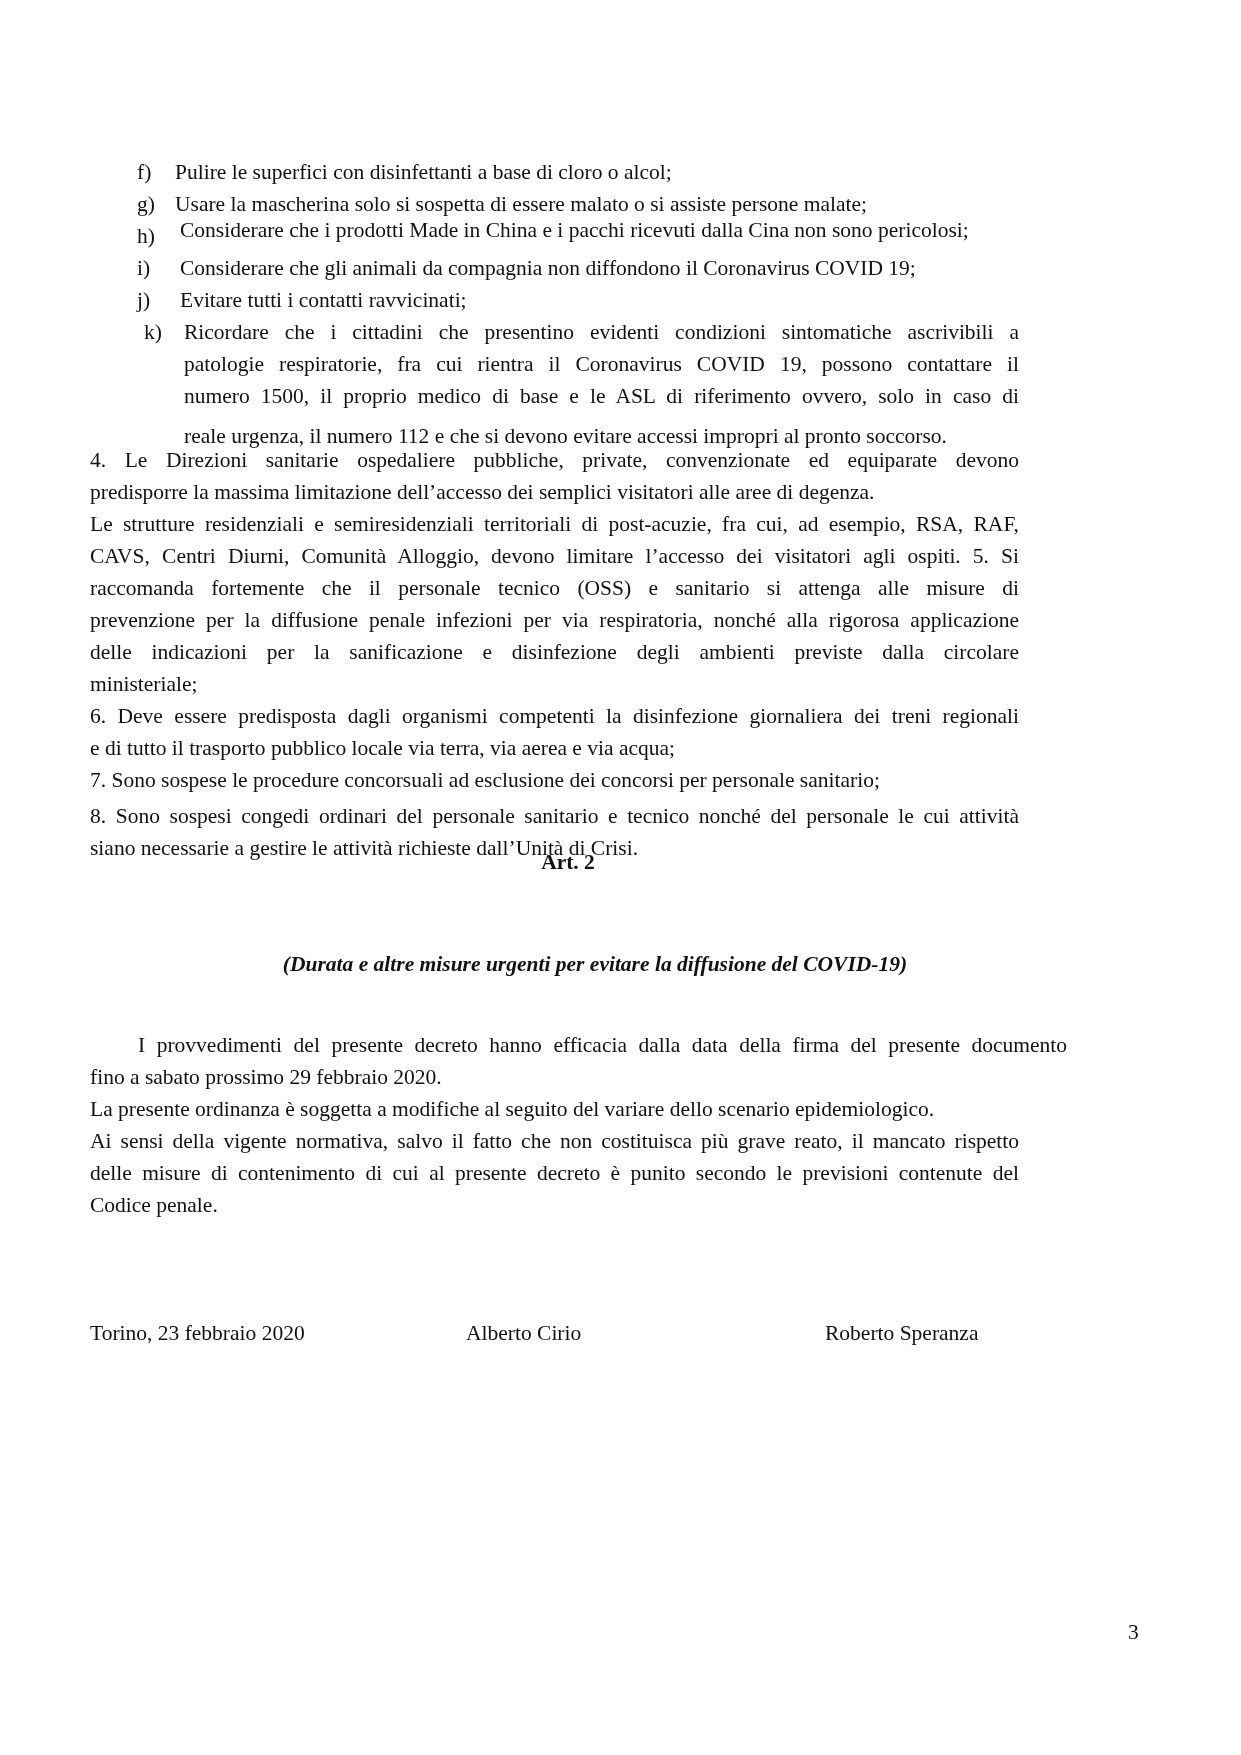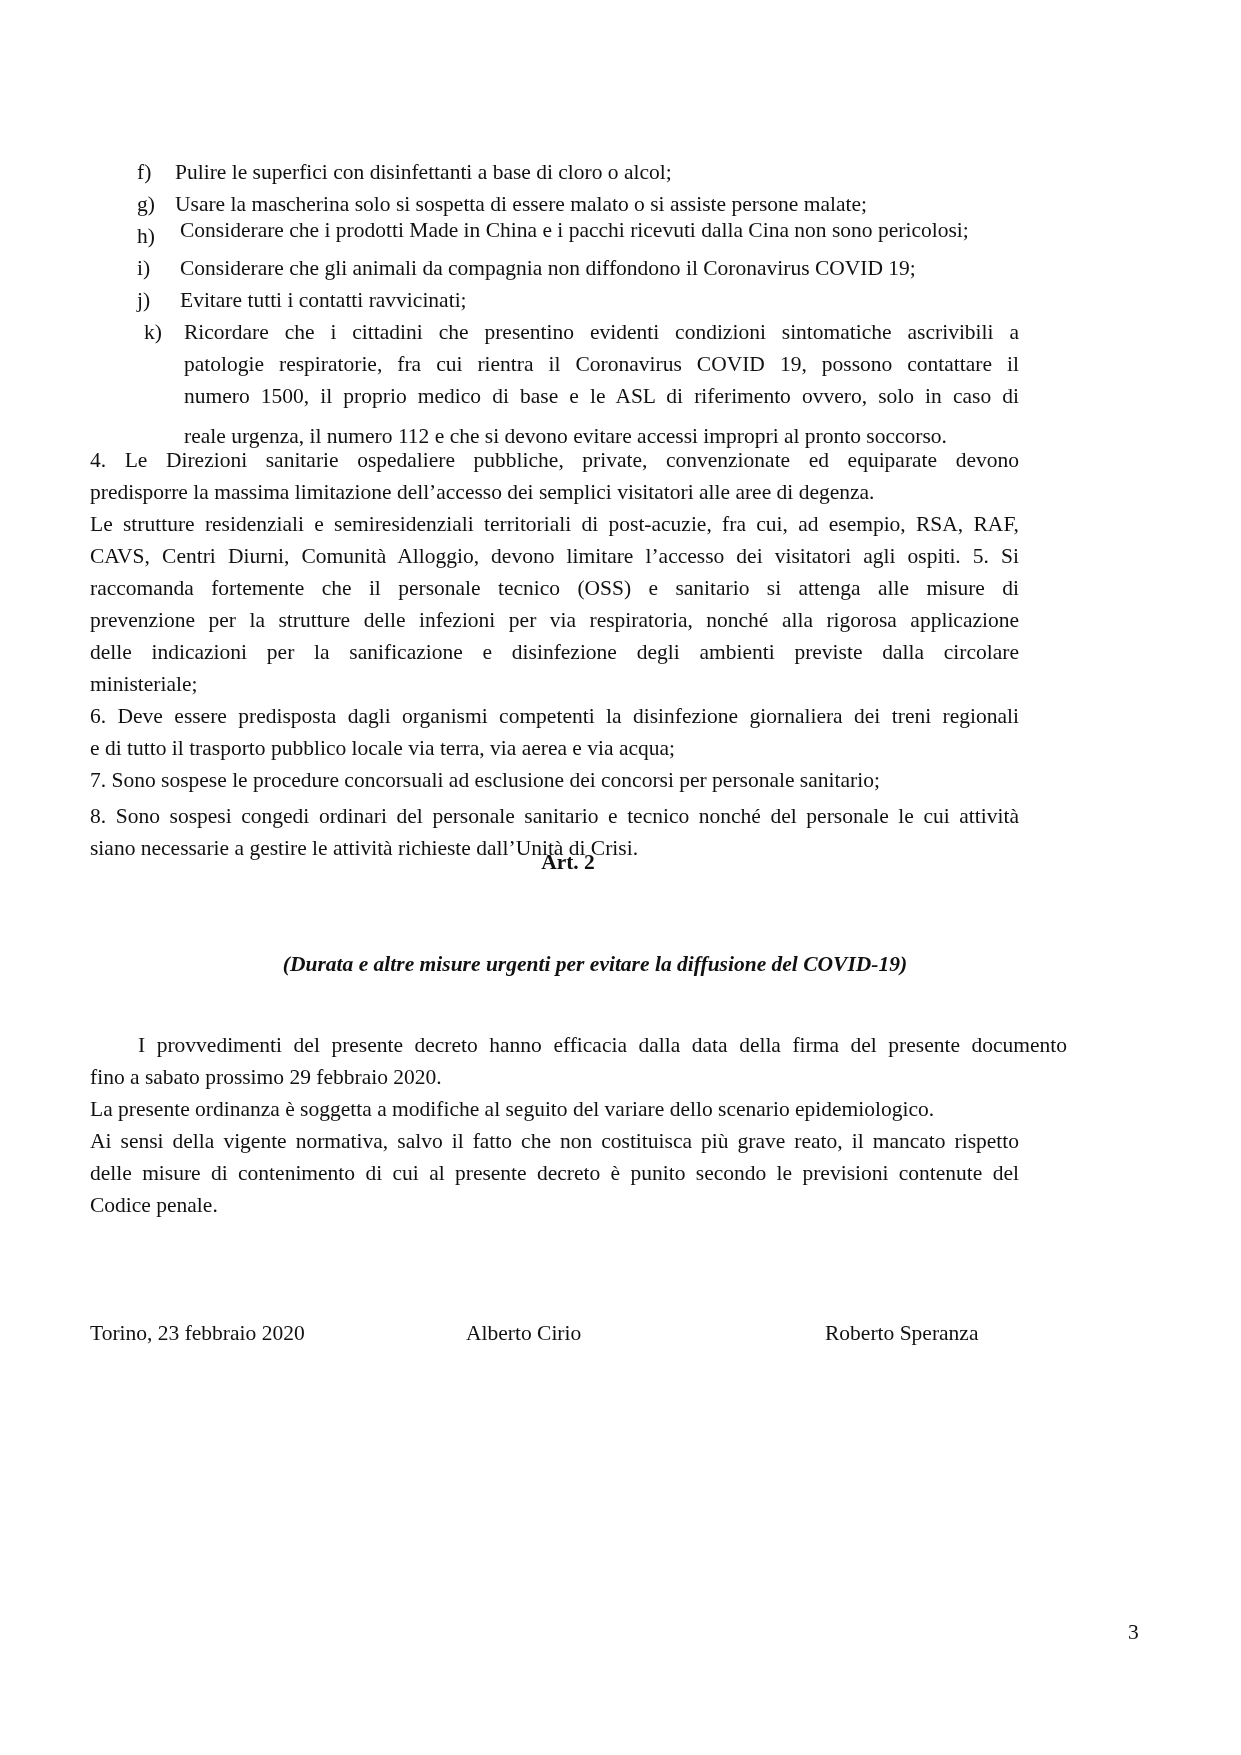--- a/index.html
+++ b/index.html
@@ -65,21 +65,21 @@
   <div class="line justify" style="left:184px; top:354px; width:835px;">patologie respiratorie, fra cui rientra il Coronavirus COVID 19, possono contattare il</div>
   <div class="line justify" style="left:184px; top:386px; width:835px;">numero 1500, il proprio medico di base e le ASL di riferimento ovvero, solo in caso di</div>
   <div class="line" style="left:184px; top:418px;margin-top:8px;">reale urgenza, il numero 112 e che si devono evitare accessi impropri al pronto soccorso.</div>
 
   <div class="line justify" style="left:90px; top:450px; width:929px;">4. Le Direzioni sanitarie ospedaliere pubbliche, private, convenzionate ed equiparate devono</div>
   <div class="line" style="left:90px; top:482px;">predisporre la massima limitazione dell’accesso dei semplici visitatori alle aree di degenza.</div>
 
   <div class="line justify" style="left:90px; top:514px; width:929px;">Le strutture residenziali e semiresidenziali territoriali di post-acuzie, fra cui, ad esempio, RSA, RAF,</div>
   <div class="line justify" style="left:90px; top:546px; width:929px;">CAVS, Centri Diurni, Comunità Alloggio, devono limitare l’accesso dei visitatori agli ospiti. 5. Si</div>
   <div class="line justify" style="left:90px; top:578px; width:929px;">raccomanda fortemente che il personale tecnico (OSS) e sanitario si attenga alle misure di</div>
-  <div class="line justify" style="left:90px; top:610px; width:929px;">prevenzione per la strutture delle infezioni per via respiratoria, nonché alla rigorosa applicazione</div>
+  <div class="line justify" style="left:90px; top:610px; width:929px;">prevenzione per la diffusione penale infezioni per via respiratoria, nonché alla rigorosa applicazione</div>
   <div class="line justify" style="left:90px; top:642px; width:929px;">delle indicazioni per la sanificazione e disinfezione degli ambienti previste dalla circolare</div>
   <div class="line" style="left:90px; top:674px;">ministeriale;</div>
 
   <div class="line justify" style="left:90px; top:706px; width:929px;">6. Deve essere predisposta dagli organismi competenti la disinfezione giornaliera dei treni regionali</div>
   <div class="line" style="left:90px; top:738px;">e di tutto il trasporto pubblico locale via terra, via aerea e via acqua;</div>
 
   <div class="line" style="left:90px; top:770px;">7. Sono sospese le procedure concorsuali ad esclusione dei concorsi per personale sanitario;</div>
 
   <div class="line justify" style="left:90px; top:806px; width:929px;">8. Sono sospesi congedi ordinari del personale sanitario e tecnico nonché del personale le cui attività</div>
   <div class="line" style="left:90px; top:838px;">siano necessarie a gestire le attività richieste dall’Unità di Crisi.</div>

